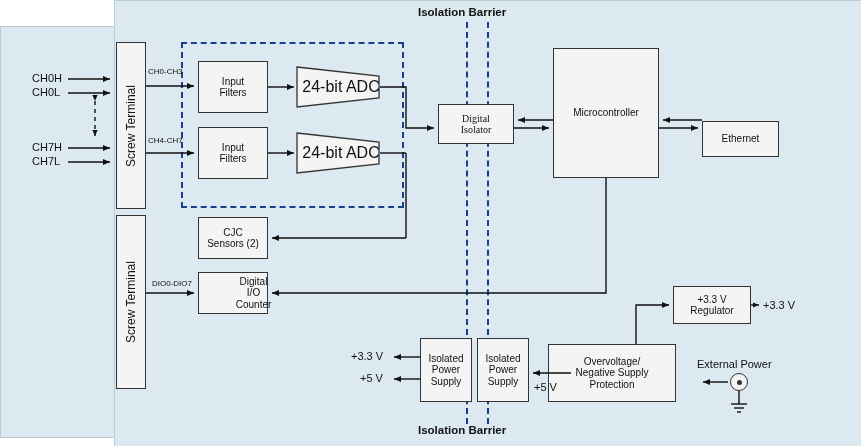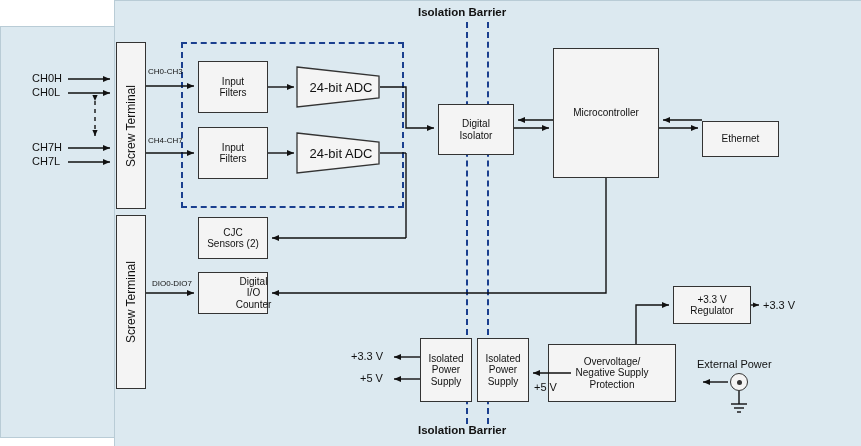--- a/index.html
+++ b/index.html
@@ -85,21 +85,21 @@
   }
   .adc .adc-label {
     position: absolute;
     left: 0;
     top: 0;
     width: 100%;
     height: 100%;
     display: flex;
     align-items: center;
     justify-content: center;
-    font-size: 13px;
+    font-size: 16px;
     color: #111111;
     padding-left: 6px;
     box-sizing: border-box;
   }
   .conn {
     position: absolute;
     width: 18px;
     height: 18px;
     border: 1.5px solid #333;
     border-radius: 50%;
@@ -162,21 +162,21 @@
     </svg>
     <div class="adc-label">24-bit ADC</div>
   </div>
   <div class="adc" style="left:296px; top:132px; width:84px; height:42px;">
     <svg width="84" height="42" viewBox="0 0 84 42">
       <polygon points="1,1 83,10 83,32 1,41" fill="#f4f4f4" stroke="#333333" stroke-width="1.3"></polygon>
     </svg>
     <div class="adc-label">24-bit ADC</div>
   </div>
 
-  <div class="box" style="left:438px; top:104px; width:76px; height:51px;">Digital
+  <div class="box" style="left:438px; top:104px; width:76px; height:40px;font-family:Liberation Serif, serif;">Digital
 Isolator</div>
 
   <div class="box" style="left:553px; top:48px; width:106px; height:130px;">Microcontroller</div>
 
   <div class="box" style="left:702px; top:110px; width:77px; height:36px;margin-top:11px;">Ethernet</div>
 
   <div class="box" style="left:198px; top:217px; width:70px; height:42px;">CJC
 Sensors (2)</div>
 
   <div class="box" style="left:198px; top:272px; width:70px; height:42px;padding-left:41px;">Digital I/O

